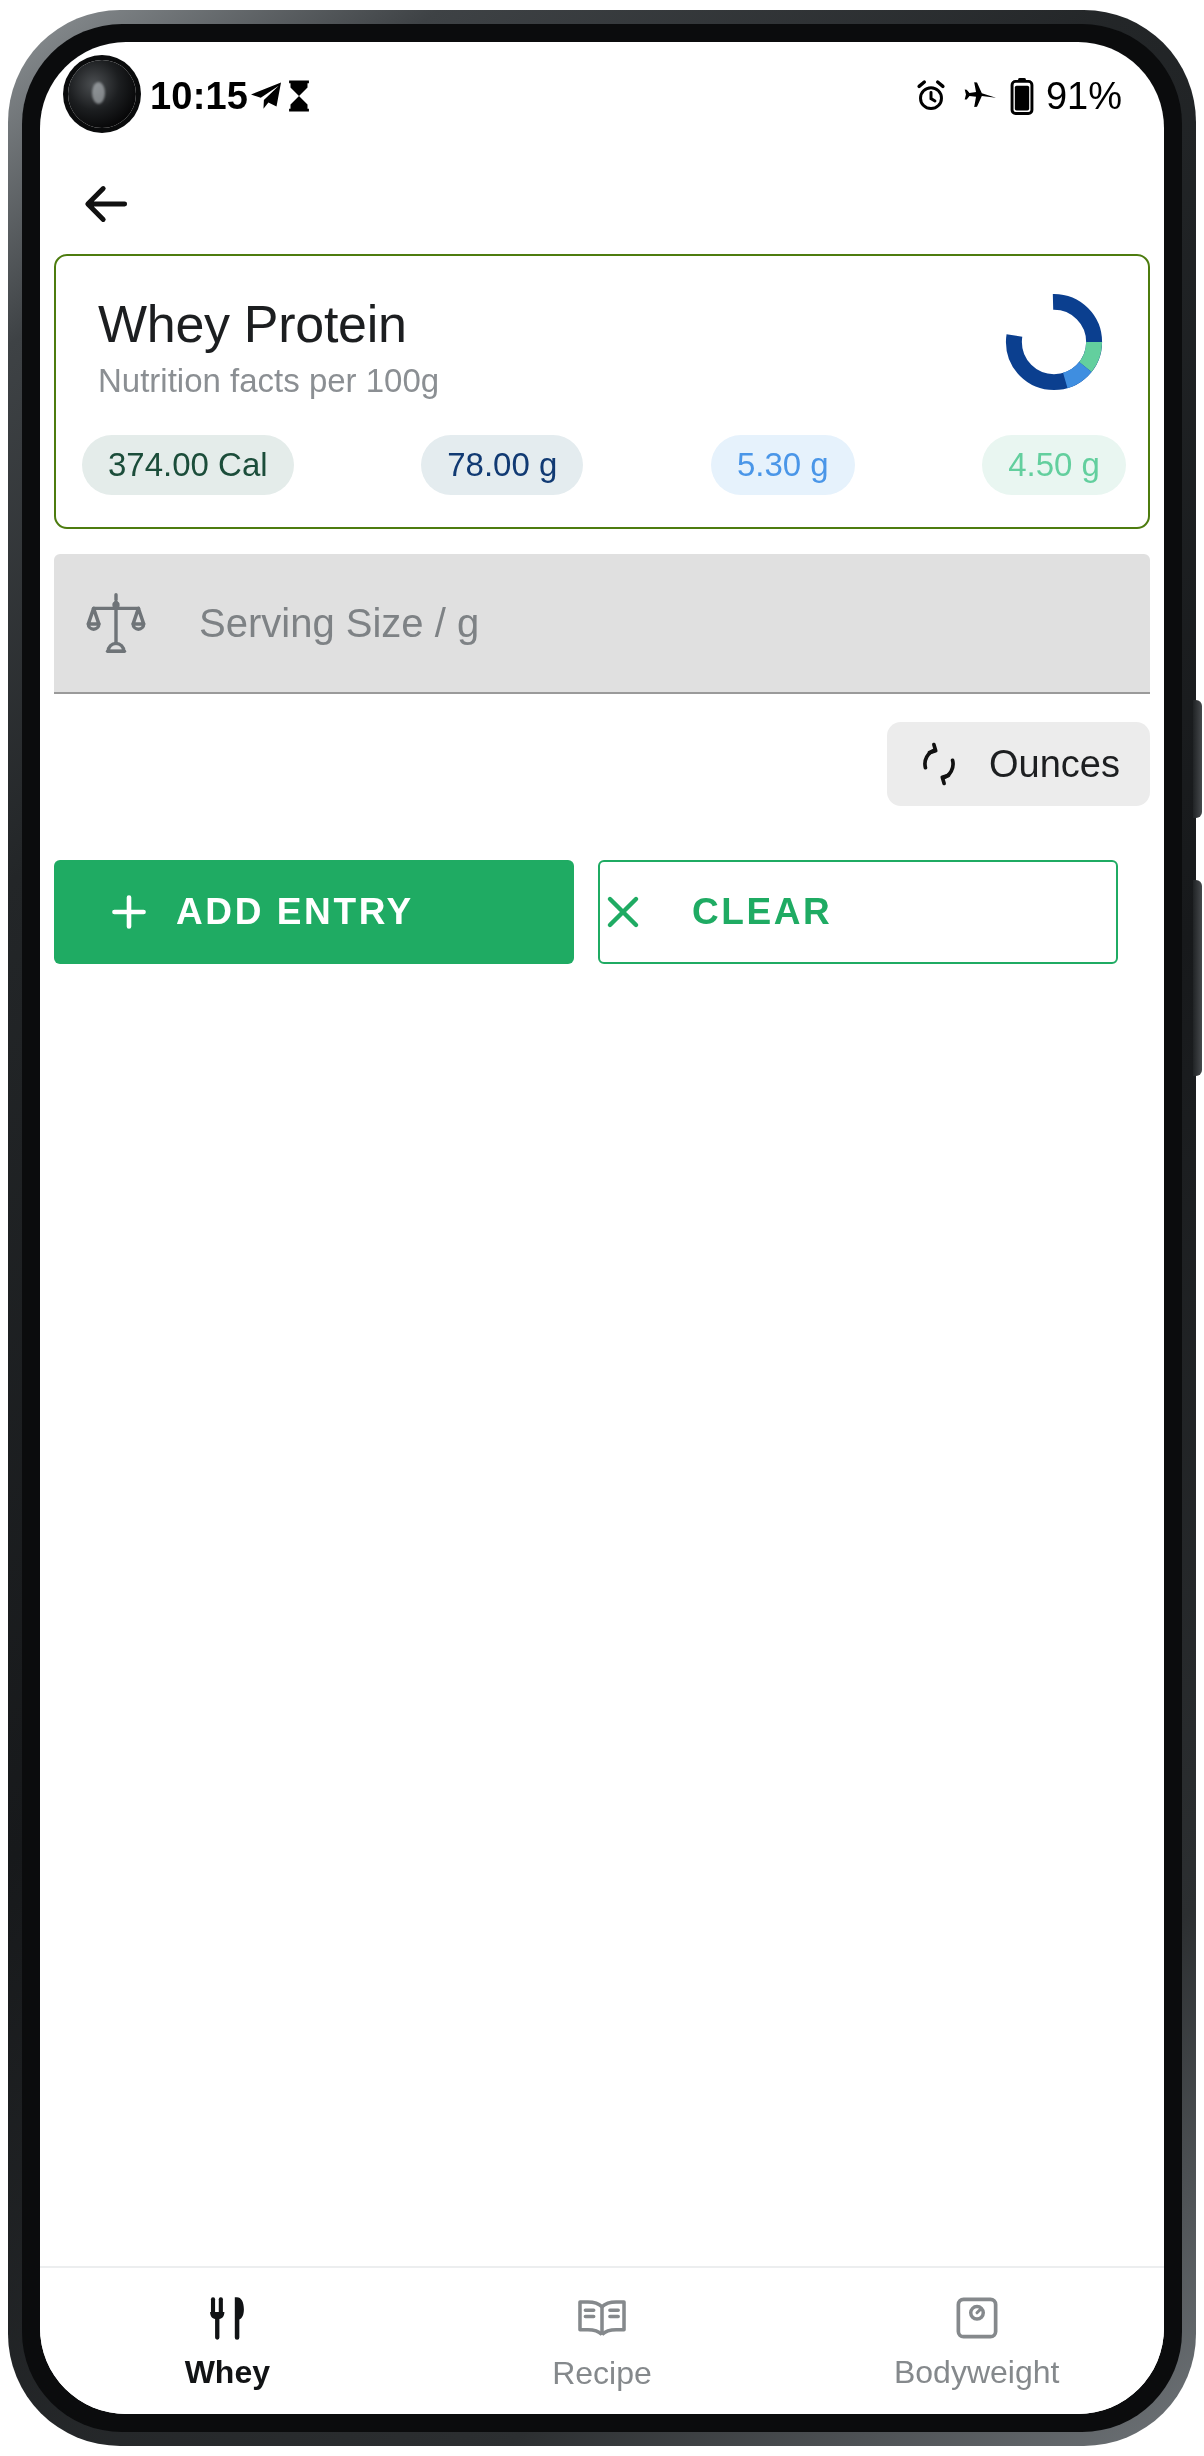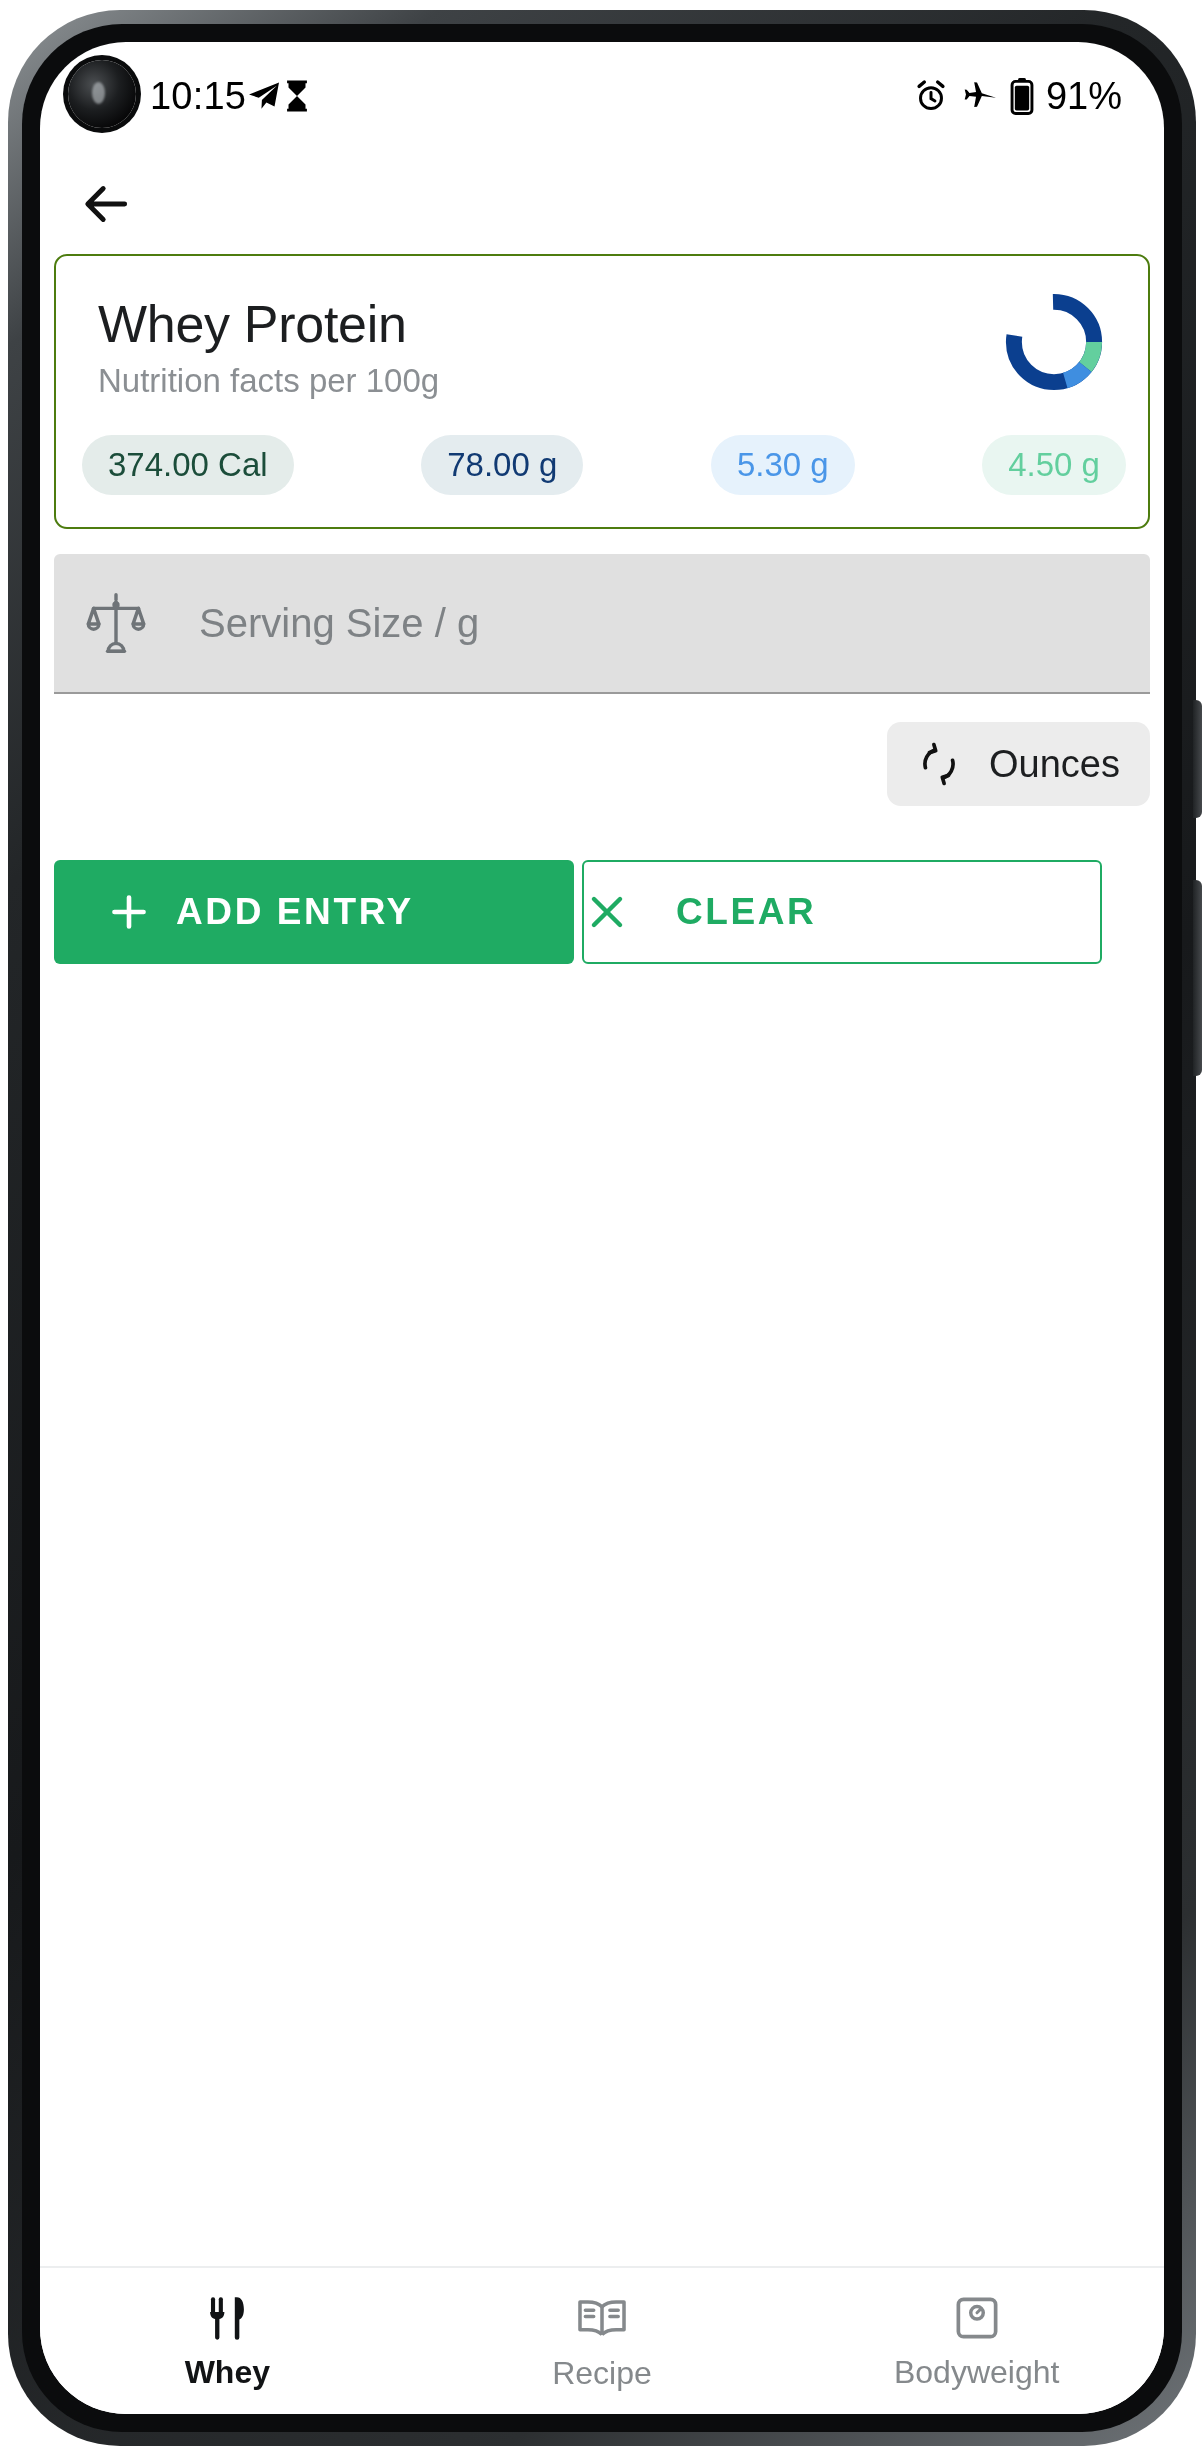--- a/index.html
+++ b/index.html
@@ -50,21 +50,21 @@
   .side-btn.b2 { top: 880px;  height: 196px; }
 
   
   .statusbar {
     position: absolute; left: 0; top: 0;
     width: 1124px; height: 108px;
     display: flex; align-items: center;
   }
   .sb-left {
     position: absolute; left: 110px; top: 0; height: 108px;
-    display: flex; align-items: center; 
+    display: flex; align-items: center;  font-weight: bold;
   }
   .sb-time {
     font-size: 38px; color: #000; letter-spacing: 0.2px;
   }
   .sb-right {
     position: absolute; right: 42px; top: 0; height: 108px;
     display: flex; align-items: center; gap: 12px;
   }
   .sb-batt-text { font-size: 38px; color: #000; }
   .punch {
@@ -156,21 +156,21 @@
     height: 84px; padding: 0 30px;
     background: #ececec;
     border-radius: 14px;
     cursor: pointer;
   }
   .unit-label { font-size: 38px; color: #1d1f21; }
 
   .action-row {
     position: absolute; left: 14px; top: 818px;
     width: 1096px; height: 104px;
-    display: flex; gap: 8px;
+    display: flex; gap: 24px;
   }
   .btn-add {
     width: 520px; height: 104px;
     background: #1fab63;
     border-radius: 6px;
     display: flex; align-items: center; gap: 24px;
     padding-left: 52px;
     cursor: pointer;
   }
   .btn-add .lbl {

